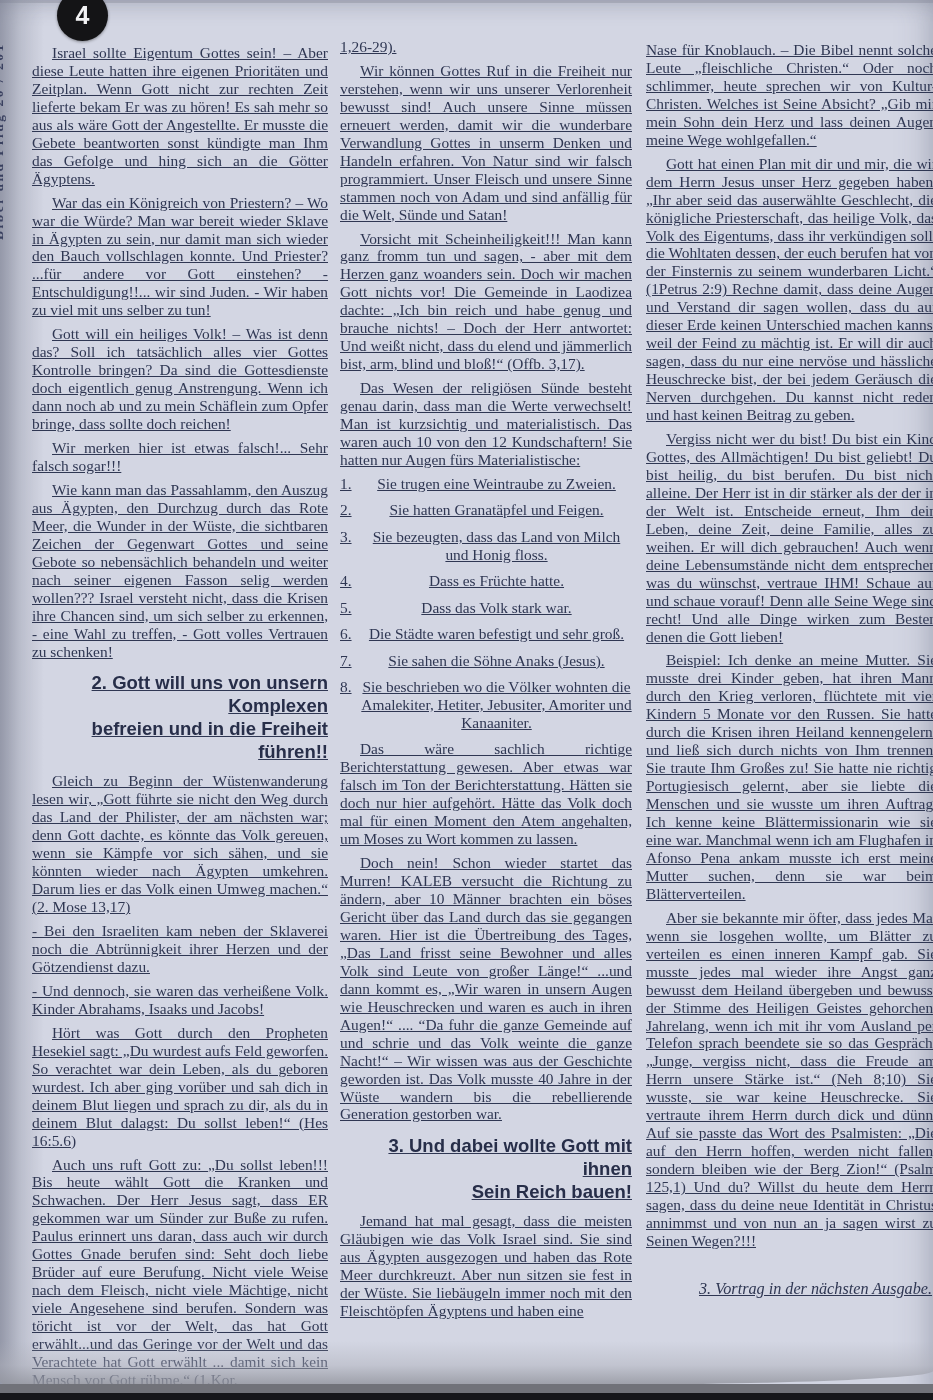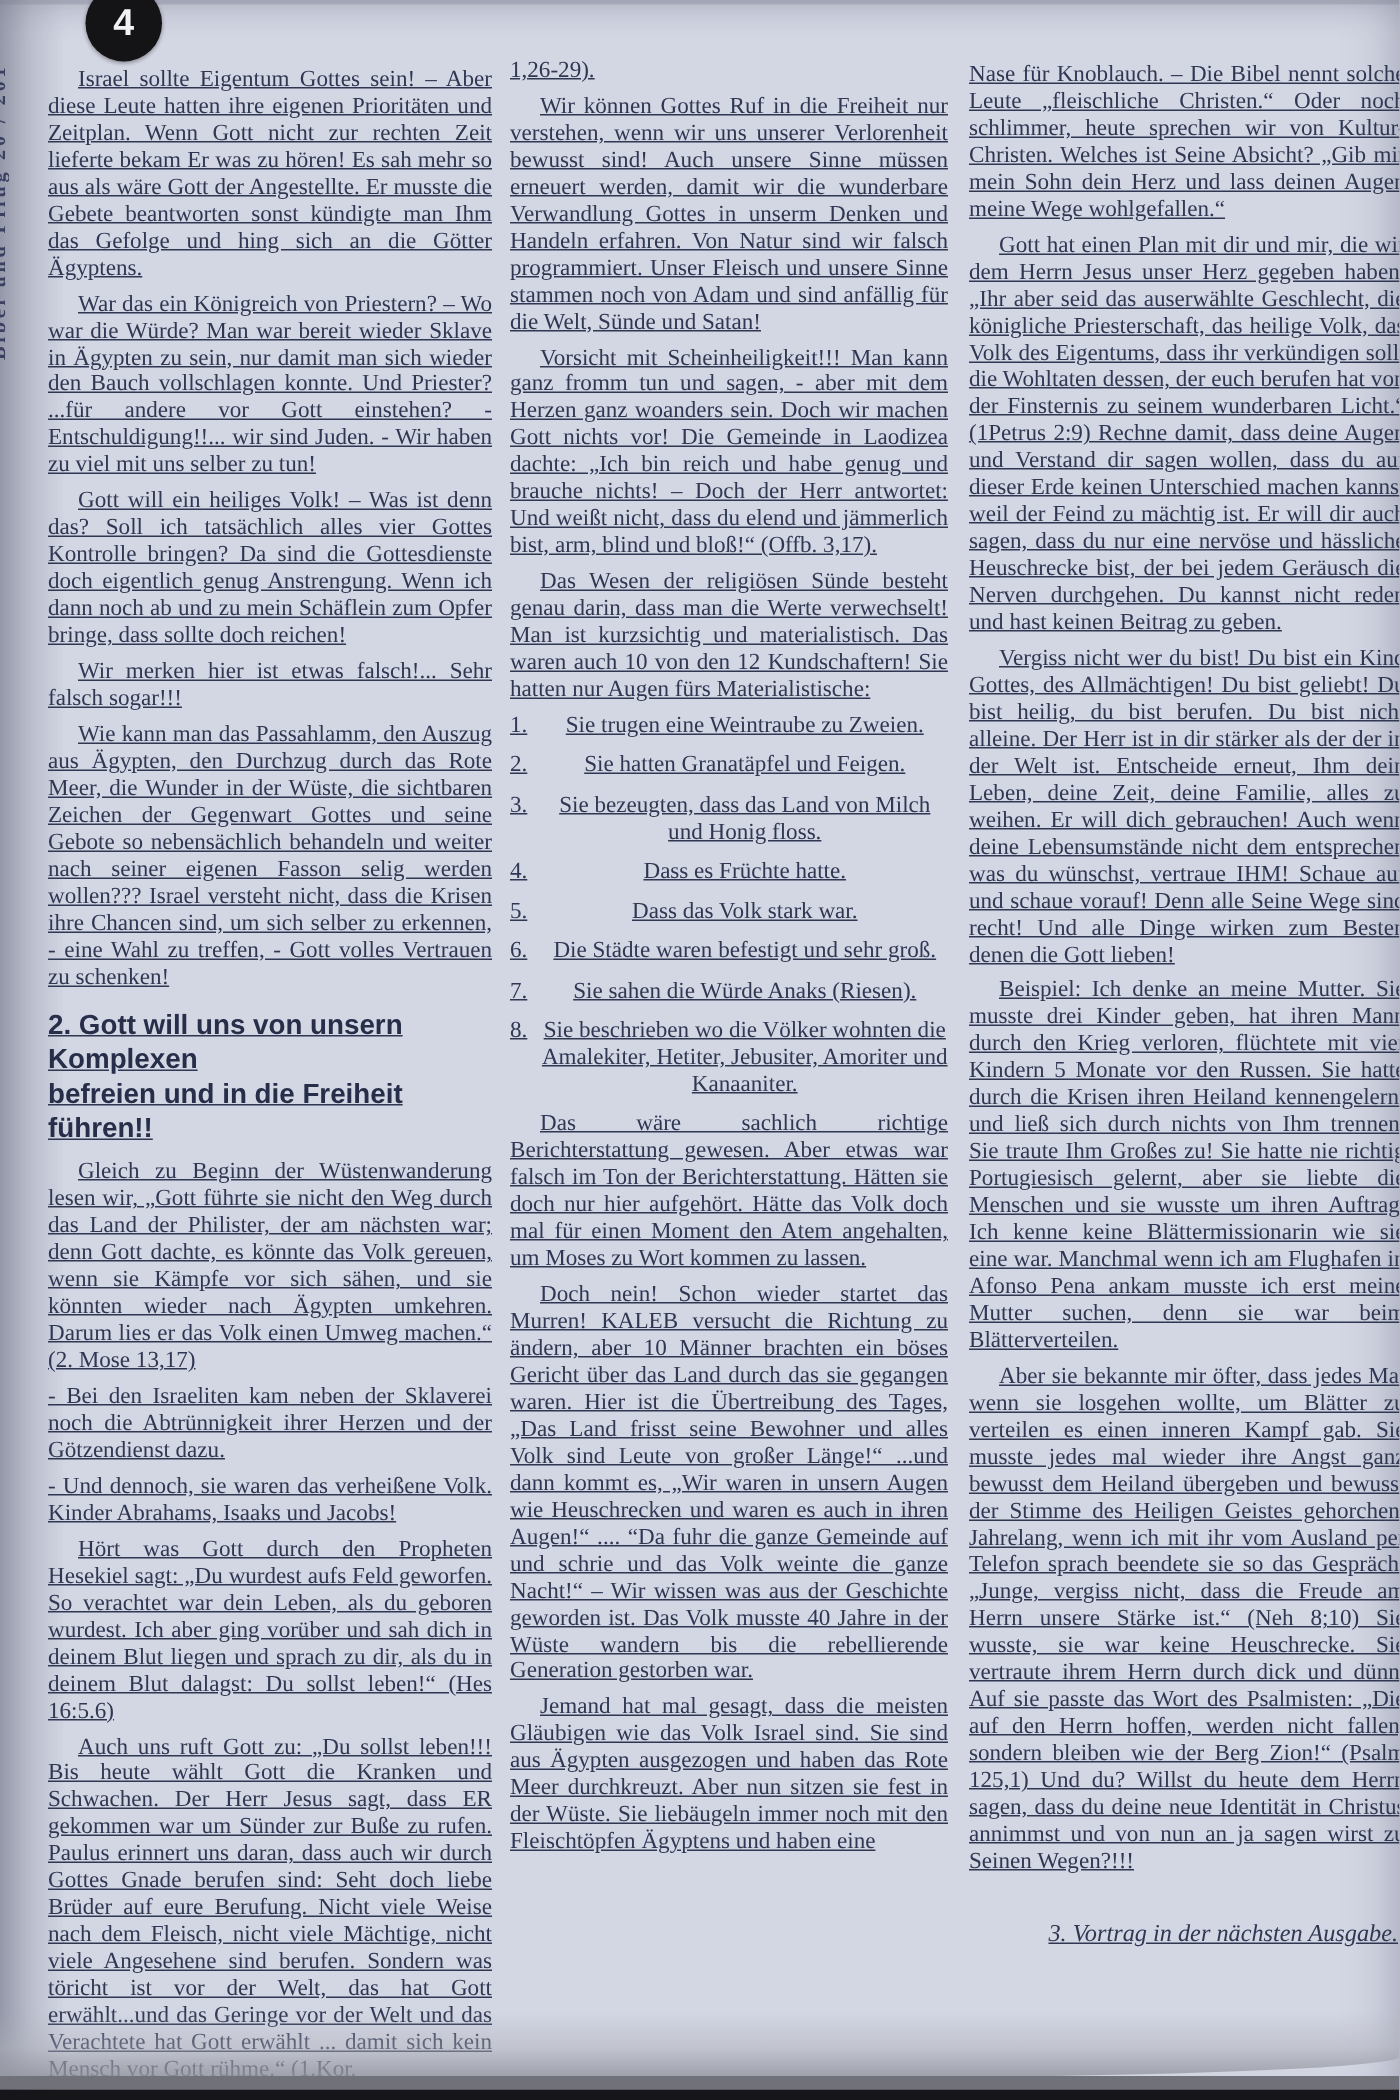--- a/index.html
+++ b/index.html
@@ -49,21 +49,21 @@
     margin:0 0 6px 0;
     font-size:15.4px;line-height:17.95px;
     text-align:justify;
     hyphens:none;
   }
   .para.indent{text-indent:20px;}
   .heading{
     margin:11px 0 9px 0;
     font:bold 18.5px/23px "Liberation Sans", sans-serif;
     color:#272e49;
-    text-align:left;
+    text-align:right;
   }
   .heading span{display:block;}
   .olist{margin:2px 0 6px 0;}
   .li{
     display:flex;
     margin:0 0 8.5px 0;
     font-size:15.4px;line-height:17.95px;
   }
   .li .num{flex:0 0 21px;}
   .li .itext{flex:1;text-align:center;}
@@ -133,29 +133,33 @@
           <div class="li">
             <span class="num">5.</span>
             <span class="itext">Dass das Volk stark war.</span>
           </div>
           <div class="li">
             <span class="num">6.</span>
             <span class="itext">Die Städte waren befestigt und sehr groß.</span>
           </div>
           <div class="li">
             <span class="num">7.</span>
-            <span class="itext">Sie sahen die Würde Anaks (Riesen).</span>
+            <span class="itext">Sie sahen die Söhne Anaks (Jesus).</span>
           </div>
           <div class="li">
             <span class="num">8.</span>
             <span class="itext">Sie beschrieben wo die Völker wohnten die Amalekiter, Hetiter, Jebusiter, Amoriter und Kanaaniter.</span>
           </div>
         </div>
         <p class="para indent">Das wäre sachlich richtige Berichterstattung gewesen. Aber etwas war falsch im Ton der Berichterstattung. Hätten sie doch nur hier aufgehört. Hätte das Volk doch mal für einen Moment den Atem angehalten, um Moses zu Wort kommen zu lassen.</p>
         <p class="para indent">Doch nein! Schon wieder startet das Murren! KALEB versucht die Richtung zu ändern, aber 10 Männer brachten ein böses Gericht über das Land durch das sie gegangen waren. Hier ist die Übertreibung des Tages, „Das Land frisst seine Bewohner und alles Volk sind Leute von großer Länge!“ ...und dann kommt es, „Wir waren in unsern Augen wie Heuschrecken und waren es auch in ihren Augen!“ .... “Da fuhr die ganze Gemeinde auf und schrie und das Volk weinte die ganze Nacht!“ – Wir wissen was aus der Geschichte geworden ist. Das Volk musste 40 Jahre in der Wüste wandern bis die rebellierende Generation gestorben war.</p>
+        <h2 class="heading">
+          <span>3. Und dabei wollte Gott mit ihnen</span>
+          <span>Sein Reich bauen!</span>
+        </h2>
         <p class="para indent">Jemand hat mal gesagt, dass die meisten Gläubigen wie das Volk Israel sind. Sie sind aus Ägypten ausgezogen und haben das Rote Meer durchkreuzt. Aber nun sitzen sie fest in der Wüste. Sie liebäugeln immer noch mit den Fleischtöpfen Ägyptens und haben eine</p>
       </div>
     <div class="col col3">
         <p class="para">Nase für Knoblauch. – Die Bibel nennt solche Leute „fleischliche Christen.“ Oder noch schlimmer, heute sprechen wir von Kultur-Christen. Welches ist Seine Absicht? „Gib mir mein Sohn dein Herz und lass deinen Augen meine Wege wohlgefallen.“</p>
         <p class="para indent">Gott hat einen Plan mit dir und mir, die wir dem Herrn Jesus unser Herz gegeben haben. „Ihr aber seid das auserwählte Geschlecht, die königliche Priesterschaft, das heilige Volk, das Volk des Eigentums, dass ihr verkündigen sollt die Wohltaten dessen, der euch berufen hat von der Finsternis zu seinem wunderbaren Licht.“ (1Petrus 2:9) Rechne damit, dass deine Augen und Verstand dir sagen wollen, dass du auf dieser Erde keinen Unterschied machen kannst weil der Feind zu mächtig ist. Er will dir auch sagen, dass du nur eine nervöse und hässliche Heuschrecke bist, der bei jedem Geräusch die Nerven durchgehen. Du kannst nicht reden und hast keinen Beitrag zu geben.</p>
         <p class="para indent">Vergiss nicht wer du bist! Du bist ein Kind Gottes, des Allmächtigen! Du bist geliebt! Du bist heilig, du bist berufen. Du bist nicht alleine. Der Herr ist in dir stärker als der der in der Welt ist. Entscheide erneut, Ihm dein Leben, deine Zeit, deine Familie, alles zu weihen. Er will dich gebrauchen! Auch wenn deine Lebensumstände nicht dem entsprechen was du wünschst, vertraue IHM! Schaue auf und schaue vorauf! Denn alle Seine Wege sind recht! Und alle Dinge wirken zum Besten denen die Gott lieben!</p>
         <p class="para indent">Beispiel: Ich denke an meine Mutter. Sie musste drei Kinder geben, hat ihren Mann durch den Krieg verloren, flüchtete mit vier Kindern 5 Monate vor den Russen. Sie hatte durch die Krisen ihren Heiland kennengelernt und ließ sich durch nichts von Ihm trennen. Sie traute Ihm Großes zu! Sie hatte nie richtig Portugiesisch gelernt, aber sie liebte die Menschen und sie wusste um ihren Auftrag. Ich kenne keine Blättermissionarin wie sie eine war. Manchmal wenn ich am Flughafen in Afonso Pena ankam musste ich erst meine Mutter suchen, denn sie war beim Blätterverteilen.</p>
         <p class="para indent">Aber sie bekannte mir öfter, dass jedes Mal wenn sie losgehen wollte, um Blätter zu verteilen es einen inneren Kampf gab. Sie musste jedes mal wieder ihre Angst ganz bewusst dem Heiland übergeben und bewusst der Stimme des Heiligen Geistes gehorchen. Jahrelang, wenn ich mit ihr vom Ausland per Telefon sprach beendete sie so das Gespräch: „Junge, vergiss nicht, dass die Freude am Herrn unsere Stärke ist.“ (Neh 8;10) Sie wusste, sie war keine Heuschrecke. Sie vertraute ihrem Herrn durch dick und dünn. Auf sie passte das Wort des Psalmisten: „Die auf den Herrn hoffen, werden nicht fallen, sondern bleiben wie der Berg Zion!“ (Psalm 125,1) Und du? Willst du heute dem Herrn sagen, dass du deine neue Identität in Christus annimmst und von nun an ja sagen wirst zu Seinen Wegen?!!!</p>
         <p class="note">3. Vortrag in der nächsten Ausgabe.</p>
       </div>

